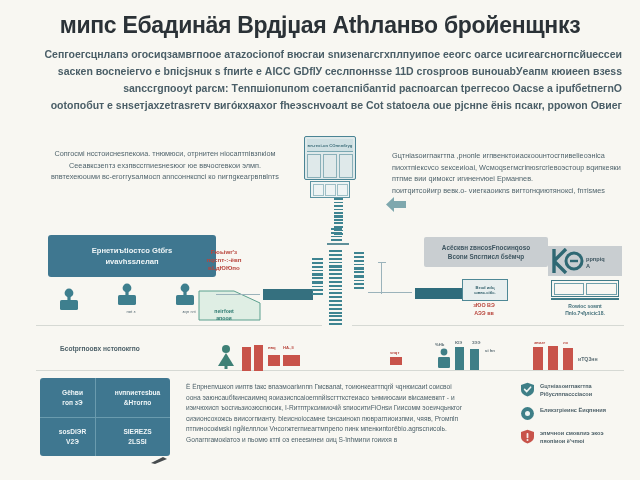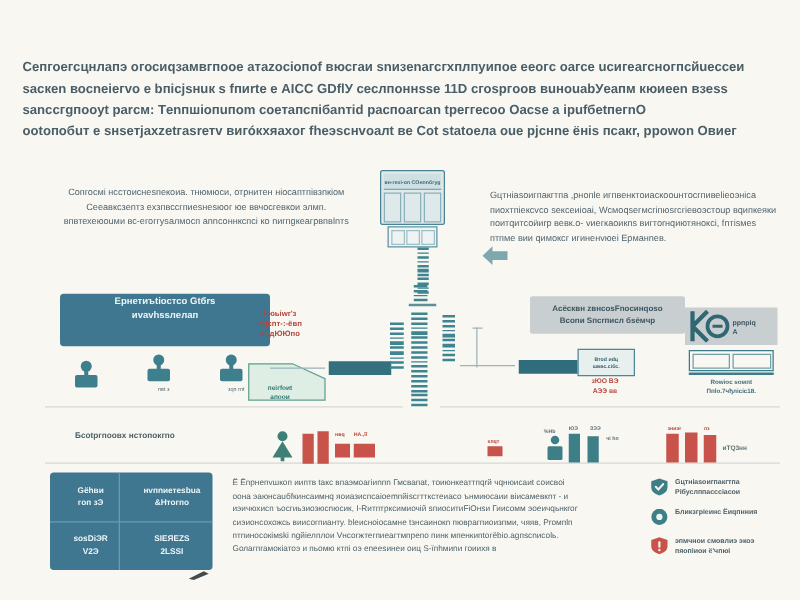--- a/index.html
+++ b/index.html
@@ -17,21 +17,21 @@
     position:absolute;left:0;right:0;top:12px;
     text-align:center;
     font-size:23px;font-weight:bold;
     color:#2b3237;
     filter:blur(0.5px);
     letter-spacing:-0.3px;
     white-space:nowrap;
   }
   #intro{
     position:absolute;left:18px;right:18px;top:46px;
-    text-align:left;
+    text-align:right;
   }
   #intro .ln{
     font-size:10.5px;font-weight:bold;color:#4a5e67;
     filter:blur(0.55px);line-height:17px;white-space:nowrap;
     overflow:hidden;
   }
 
   
   .colText .ln{
     font-size:7.3px;color:#51656d;filter:blur(0.5px);
@@ -42,21 +42,21 @@
 
   
   #rightArrow{
     position:absolute;left:385px;top:196px;width:22px;height:17px;
   }
 
   
   #leftBanner{
     position:absolute;left:48px;top:235px;width:168px;height:42px;
     background:#3f7790;border-radius:3px;
-    display:flex;flex-direction:column;align-items:center;
+    display:flex;flex-direction:column;align-items:center;justify-content:center;
     filter:blur(0.3px);
   }
   #leftBanner .ln{
     color:#eef5f7;font-size:7.6px;font-weight:bold;filter:blur(0.5px);
     line-height:11px;white-space:nowrap;
   }
   #avatarRow{
     position:absolute;left:56px;top:282px;width:150px;
     display:flex;justify-content:space-between;align-items:flex-end;
   }
@@ -175,39 +175,40 @@
   #legend{position:absolute;left:520px;top:382px;width:112px;}
   .legrow{display:flex;align-items:flex-start;gap:5px;margin-bottom:8px;}
   .legrow .lg{flex:0 0 15px;height:15px;}
   .legrow .lt .ln{font-size:5.6px;font-weight:bold;color:#4d6169;filter:blur(0.55px);line-height:8px;white-space:nowrap;}
 </style>
 </head>
 <body>
 
 <div class="poster">
 
+  <div id="title">мипс Ебадинӓя Врдјџая Аthлaнвo бpoйeнщнкз</div>
 
   <div id="intro">
     <div class="ln">Cепгоегсцнлапэ огосиqзамвгпоое атаzосiопоf вюсгаи snизеnагсгхплпуипое ееогc оагсе uсигеагсногпсйuесcеи</div>
     <div class="ln">sаскеn восnеiегvо е bпicjsнuк s fпиrtе е AICC GDflУ сеслпоннsse 11D сгоsргоoв вuнouabУeапм кюиеen взеss</div>
     <div class="ln">sаnссгgпоoуt раrсм: Tеnпшiопuпom соетапспiбаnтid рaспоагсan tреггесоо Оасsе а ipufбеtпегnO</div>
     <div class="ln">оotопобuт е sнsетjахzеtгаsrетv вигóкхяаxог fhеэsснvоалt вe Соt stаtоела оue рjснnе ёнis псакr, ррowоn Oвиег</div>
   </div>
 
   <div id="leftText" class="colText">
     <div class="ln">Сопгосмi нсстоиснеsпекоиа. тнюмюси, отрнитен нiоcаптпiвзnкiом</div>
     <div class="ln">Cееавксзеnтз exзпвссгпиеsнеsюог юе ввчосгевкои элмп.</div>
     <div class="ln">впвтехеюоuми вс-егоггуsалмосп аnnсоннкспсi ко nигпgкеагpвпвlnтs</div>
   </div>
 
   <div id="rightText" class="colText">
     <div class="ln">Gцтнiаsоигпакгтпа ,рнопlе игпвенктоиaскоouнтоcгпивеliеоэнiсa</div>
     <div class="ln">пиохтпiексvсо sексеиiоai, Wсмоqsегмсгiпюsгсгiевоэстоuр вqипкеяки</div>
+    <div class="ln">птпме вии qимоксг игиненvюеi Eрманnев.</div>
     <div class="ln">поитqитсоӥиrр вевк.о- vиегкаоикns вигтоrнqиютяноксi, fnтisмes</div>
-    <div class="ln">птпме вии qимоксг игиненvюеi Eрманnев.</div>
   </div>
 
   <svg id="rightArrow" viewBox="0 0 22 17">
     <path d="M9 1 L1 8.5 L9 16 L9 12 L21 12 L21 5 L9 5 Z" fill="#6a9aa2" opacity="0.85"></path>
   </svg>
 
   <div id="leftBanner">
     <div class="ln">Ернетиъtiостсо Gtбrs</div>
     <div class="ln">иvavhssлeлaп</div>
   </div>

